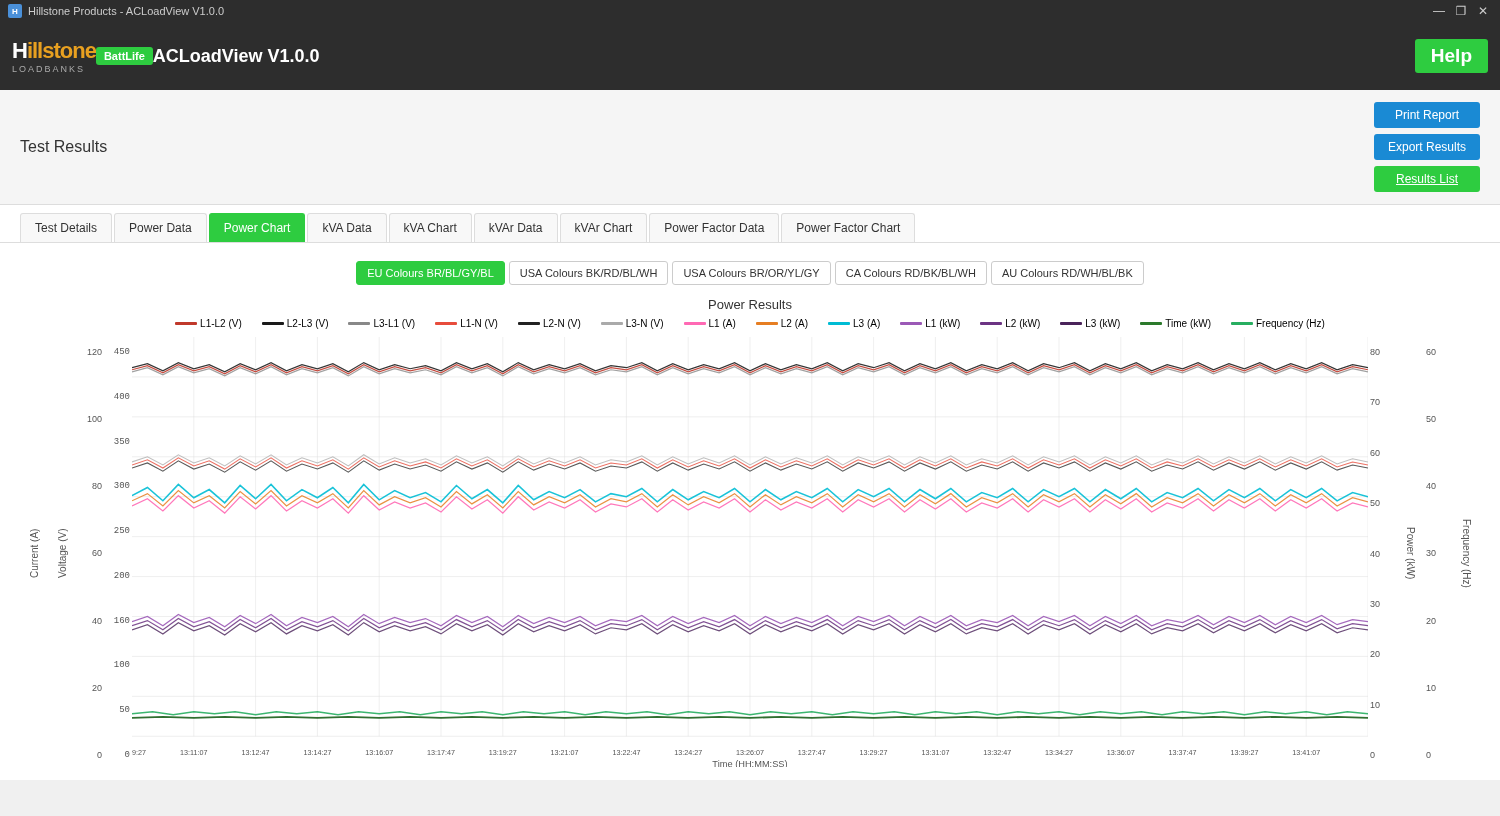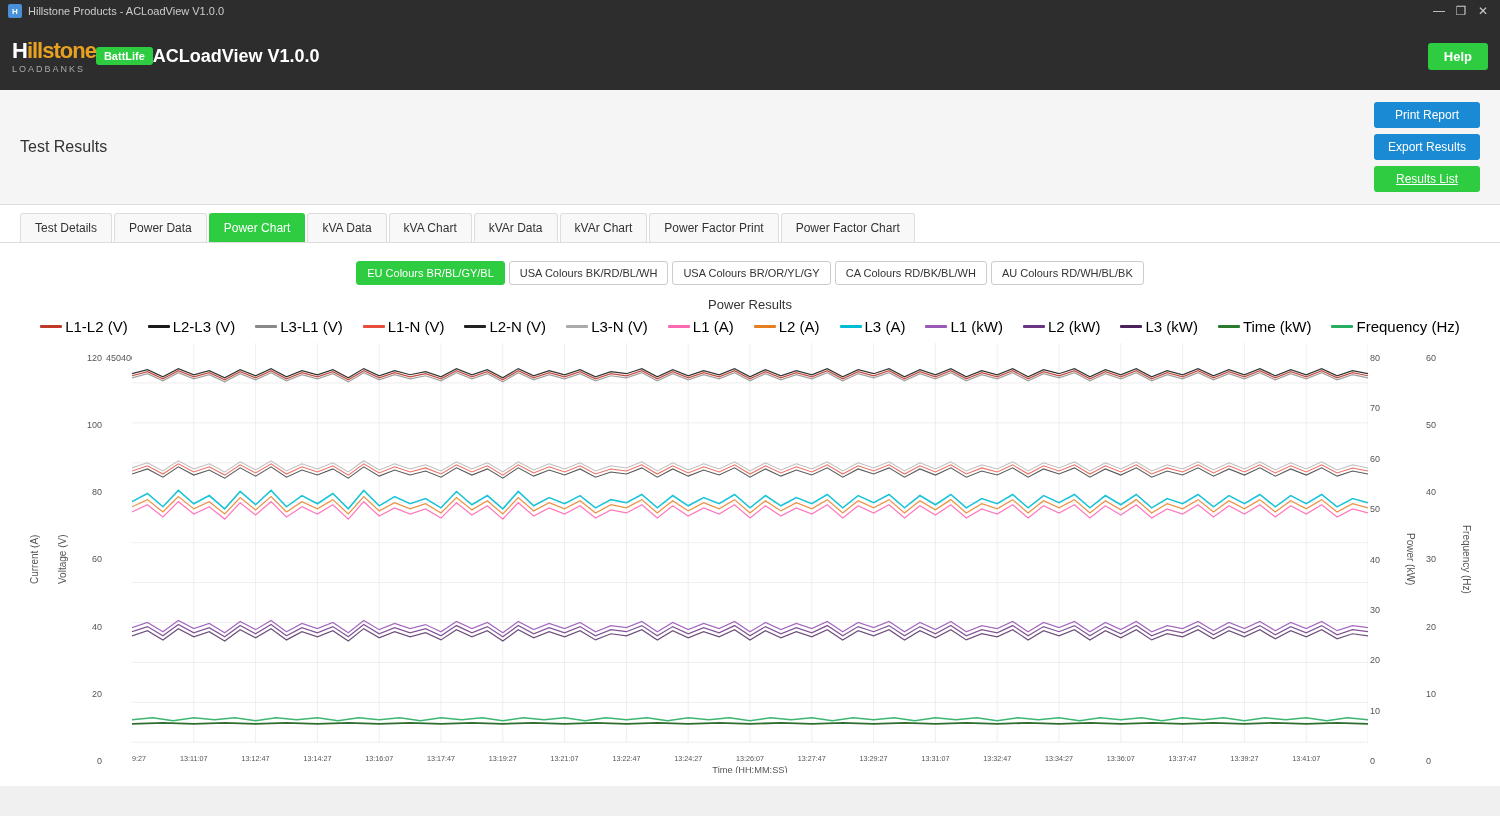--- a/index.html
+++ b/index.html
@@ -43,21 +43,21 @@
       padding: 3px 8px;
       border-radius: 3px;
     }
     .app-title-text { color: white; font-size: 18px; font-weight: bold; }
     .help-btn {
       background: #2ecc40;
       color: white;
       border: none;
       padding: 6px 16px;
       border-radius: 3px;
-      font-size: 13px;
+      font-size: 19px;
       font-weight: bold;
       cursor: pointer;
     }
 
     
     .test-results-bar {
       background: #f5f5f5;
       border-bottom: 1px solid #ddd;
       padding: 12px 20px;
       display: flex;
@@ -154,21 +154,21 @@
       font-weight: 500;
     }
 
     
     .legend {
       display: flex;
       flex-wrap: wrap;
       justify-content: center;
       gap: 20px;
       margin-bottom: 8px;
-      font-size: 15px;
+      font-size: 10px;
     }
     .legend-item { display: flex; align-items: center; gap: 3px; }
     .legend-line { width: 22px; height: 3px; border-radius: 1px; }
 
     
     .chart-svg-wrapper {
       display: flex;
       align-items: stretch;
       width: 100%;
     }
@@ -221,21 +221,21 @@
 </div>
 
 <div class="tabs-bar" id="tabs-bar">
     <div class="tab">Test Details</div>
     <div class="tab">Power Data</div>
     <div class="tab active">Power Chart</div>
     <div class="tab">kVA Data</div>
     <div class="tab">kVA Chart</div>
     <div class="tab">kVAr Data</div>
     <div class="tab">kVAr Chart</div>
-    <div class="tab">Power Factor Print</div>
+    <div class="tab">Power Factor Data</div>
     <div class="tab">Power Factor Chart</div>
   </div>
 
 <div class="chart-area">
 
   <div class="color-scheme-bar" id="color-scheme-bar">
       <button class="cs-btn active">EU Colours BR/BL/GY/BL</button>
       <button class="cs-btn">USA Colours BK/RD/BL/WH</button>
       <button class="cs-btn">USA Colours BR/OR/YL/GY</button>
       <button class="cs-btn">CA Colours RD/BK/BL/WH</button>
@@ -315,21 +315,21 @@
 
     <div style="display:flex;flex-direction:column;justify-content:space-between;width:28px;padding:10px 2px;font-size:9px;color:#555;text-align:right;">
       <span>120</span>
         <span>100</span>
         <span>80</span>
         <span>60</span>
         <span>40</span>
         <span>20</span>
         <span>0</span>
     </div>
-    <div style="display:flex;flex-direction:row;justify-content:space-between;width:28px;padding:10px 2px;font-size:9px;color:#555;text-align:right;">
+    <div style="display:flex;flex-direction:column;justify-content:space-between;width:28px;padding:10px 2px;font-size:9px;color:#555;text-align:right;font-family:Liberation Mono, monospace;">
       <span>450</span>
         <span>400</span>
         <span>350</span>
         <span>300</span>
         <span>250</span>
         <span>200</span>
         <span>160</span>
         <span>100</span>
         <span>50</span>
         <span>0</span>

